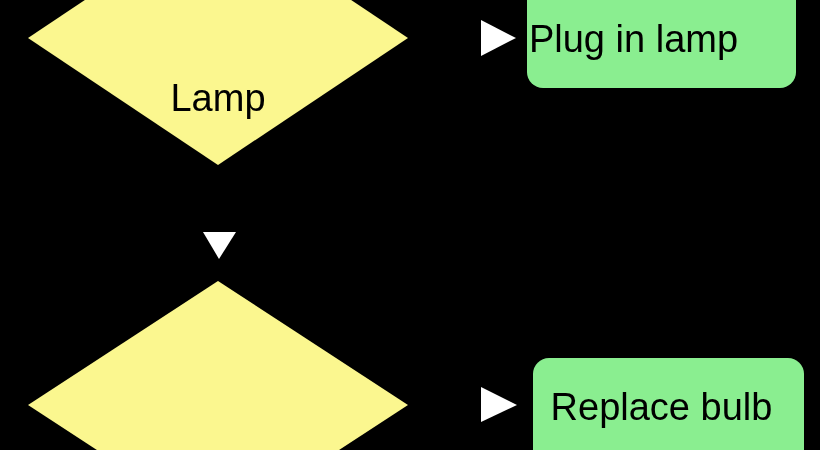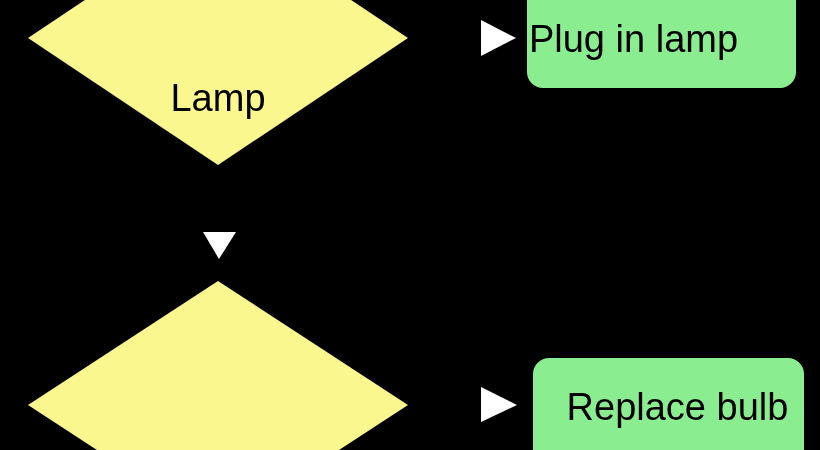--- a/index.html
+++ b/index.html
@@ -57,21 +57,20 @@
   }
   .action-label-1 {
     left: 527px;
     top: 17px;
     width: 213px;
   }
   .action-label-2 {
     left: 533px;
     top: 385px;
     width: 257px;
-    margin-left: 16px;
   }
 </style>
 </head>
 <body>
 
 <div id="canvas">
 
   <svg class="layer" viewBox="0 0 820 450">
 
     <polygon points="218,-89 408,38 218,165 28,38" fill="#FBF78F"></polygon>

